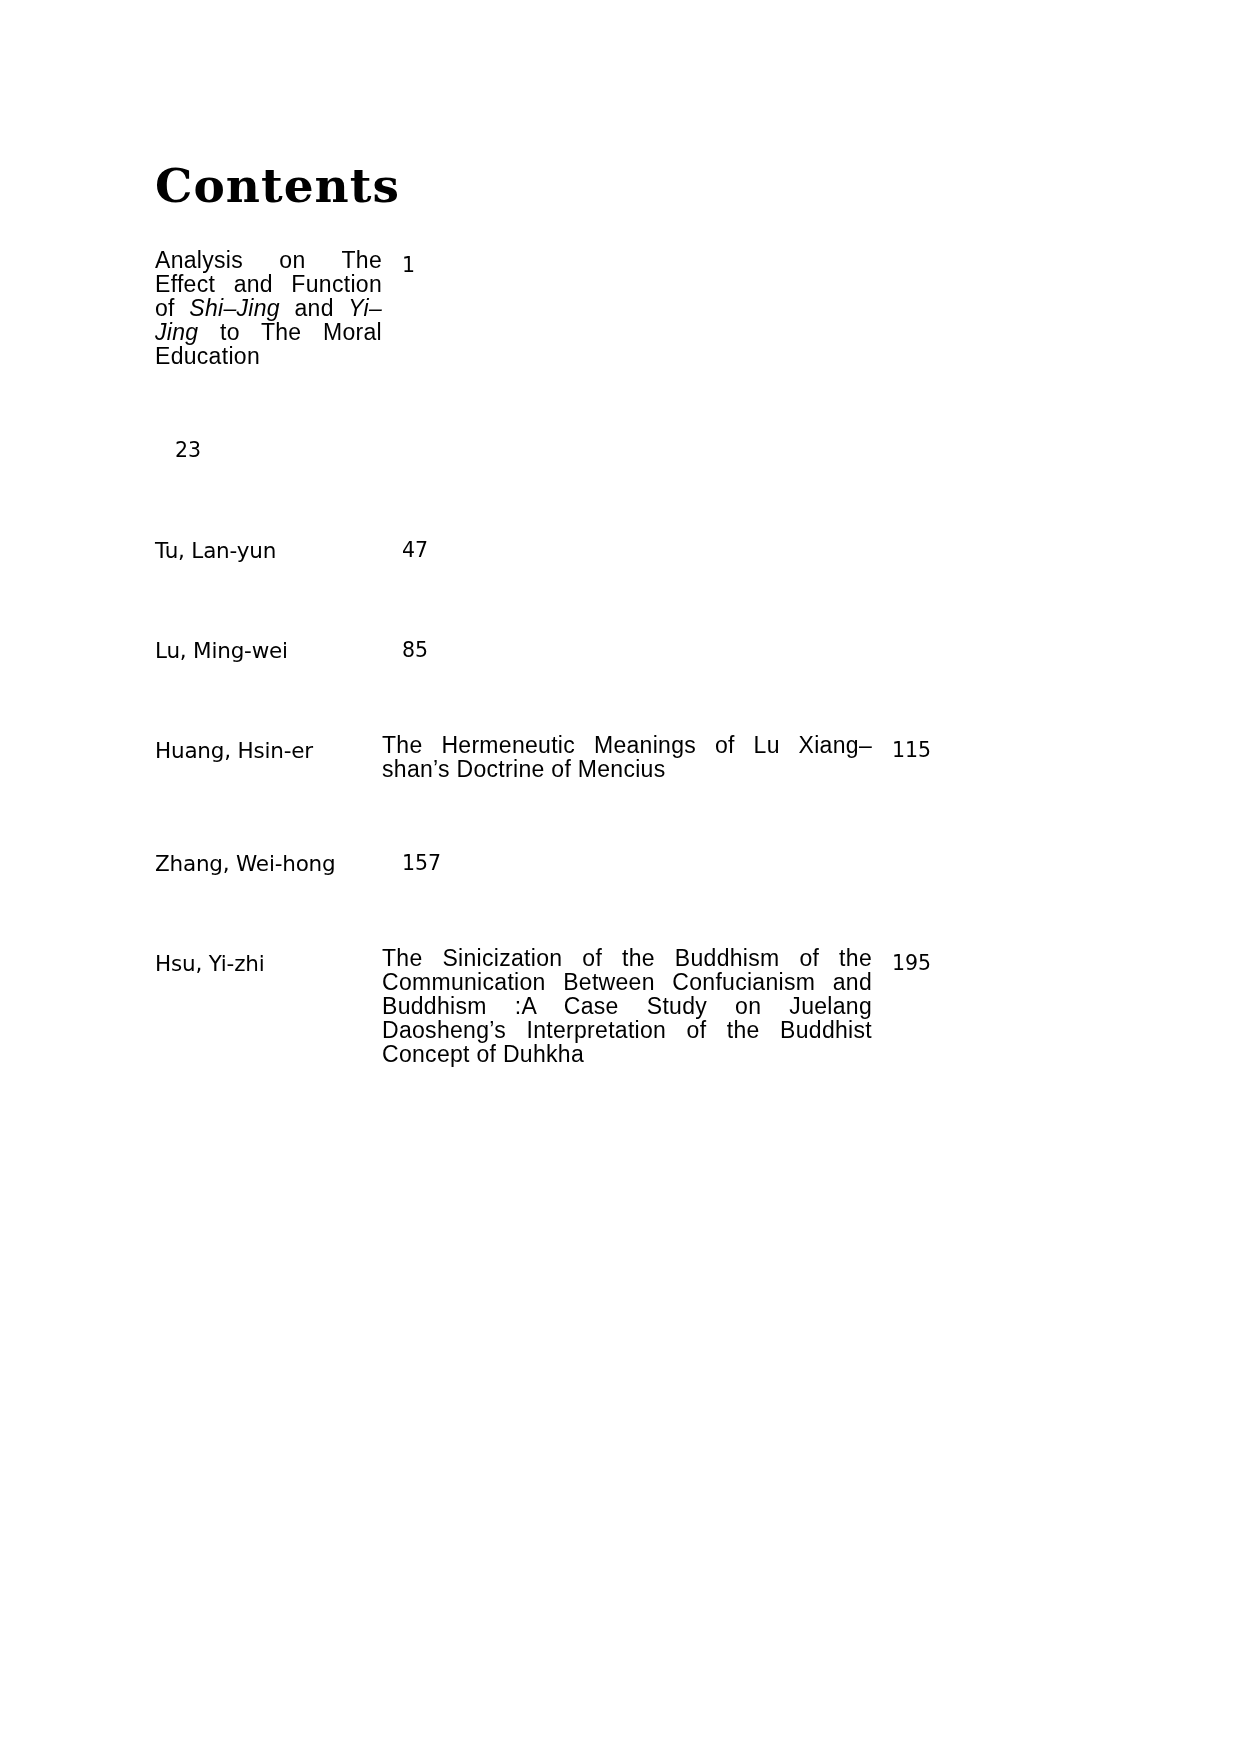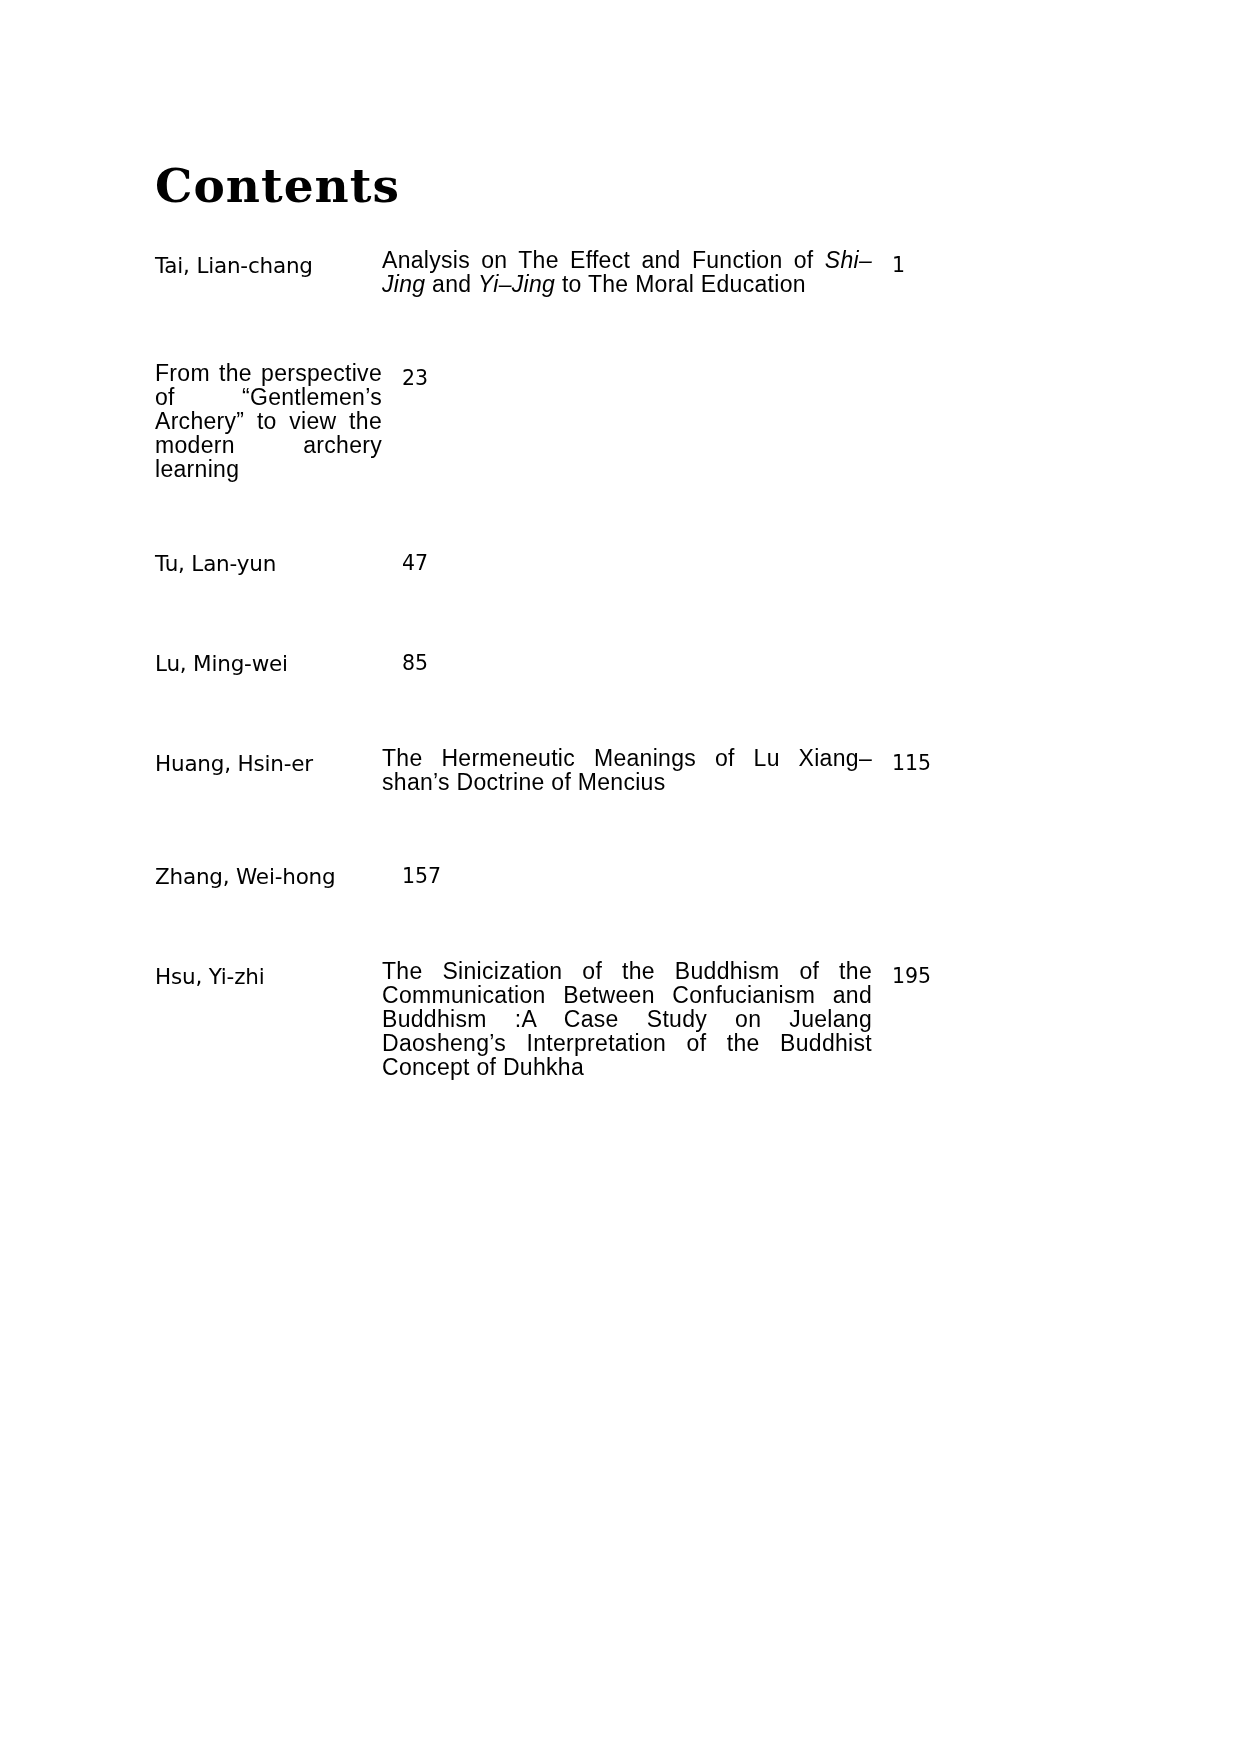--- a/index.html
+++ b/index.html
@@ -67,27 +67,25 @@
 </style>
 </head>
 <body>
 
 <div class="page">
   <div class="content">
 
     <h1 class="doc-title">Contents</h1>
 
     <div class="entry">
-      <div class="author">Tai, Lian-chang</div>
       <div class="title"><span>Analysis on The Effect and Function of </span><span class="it">Shi–Jing</span><span> and </span><span class="it">Yi–Jing</span><span> to The Moral Education</span></div>
       <div class="pagenum">1</div>
     </div>
 
     <div class="entry">
-      <div class="title"><span>From the perspective of “Gentlemen’s Archery” to view the modern archery learning</span></div>
       <div class="pagenum">23</div>
     </div>
 
     <div class="entry">
       <div class="author">Tu, Lan-yun</div>
       <div class="pagenum">47</div>
     </div>
 
     <div class="entry">
       <div class="author">Lu, Ming-wei</div>

